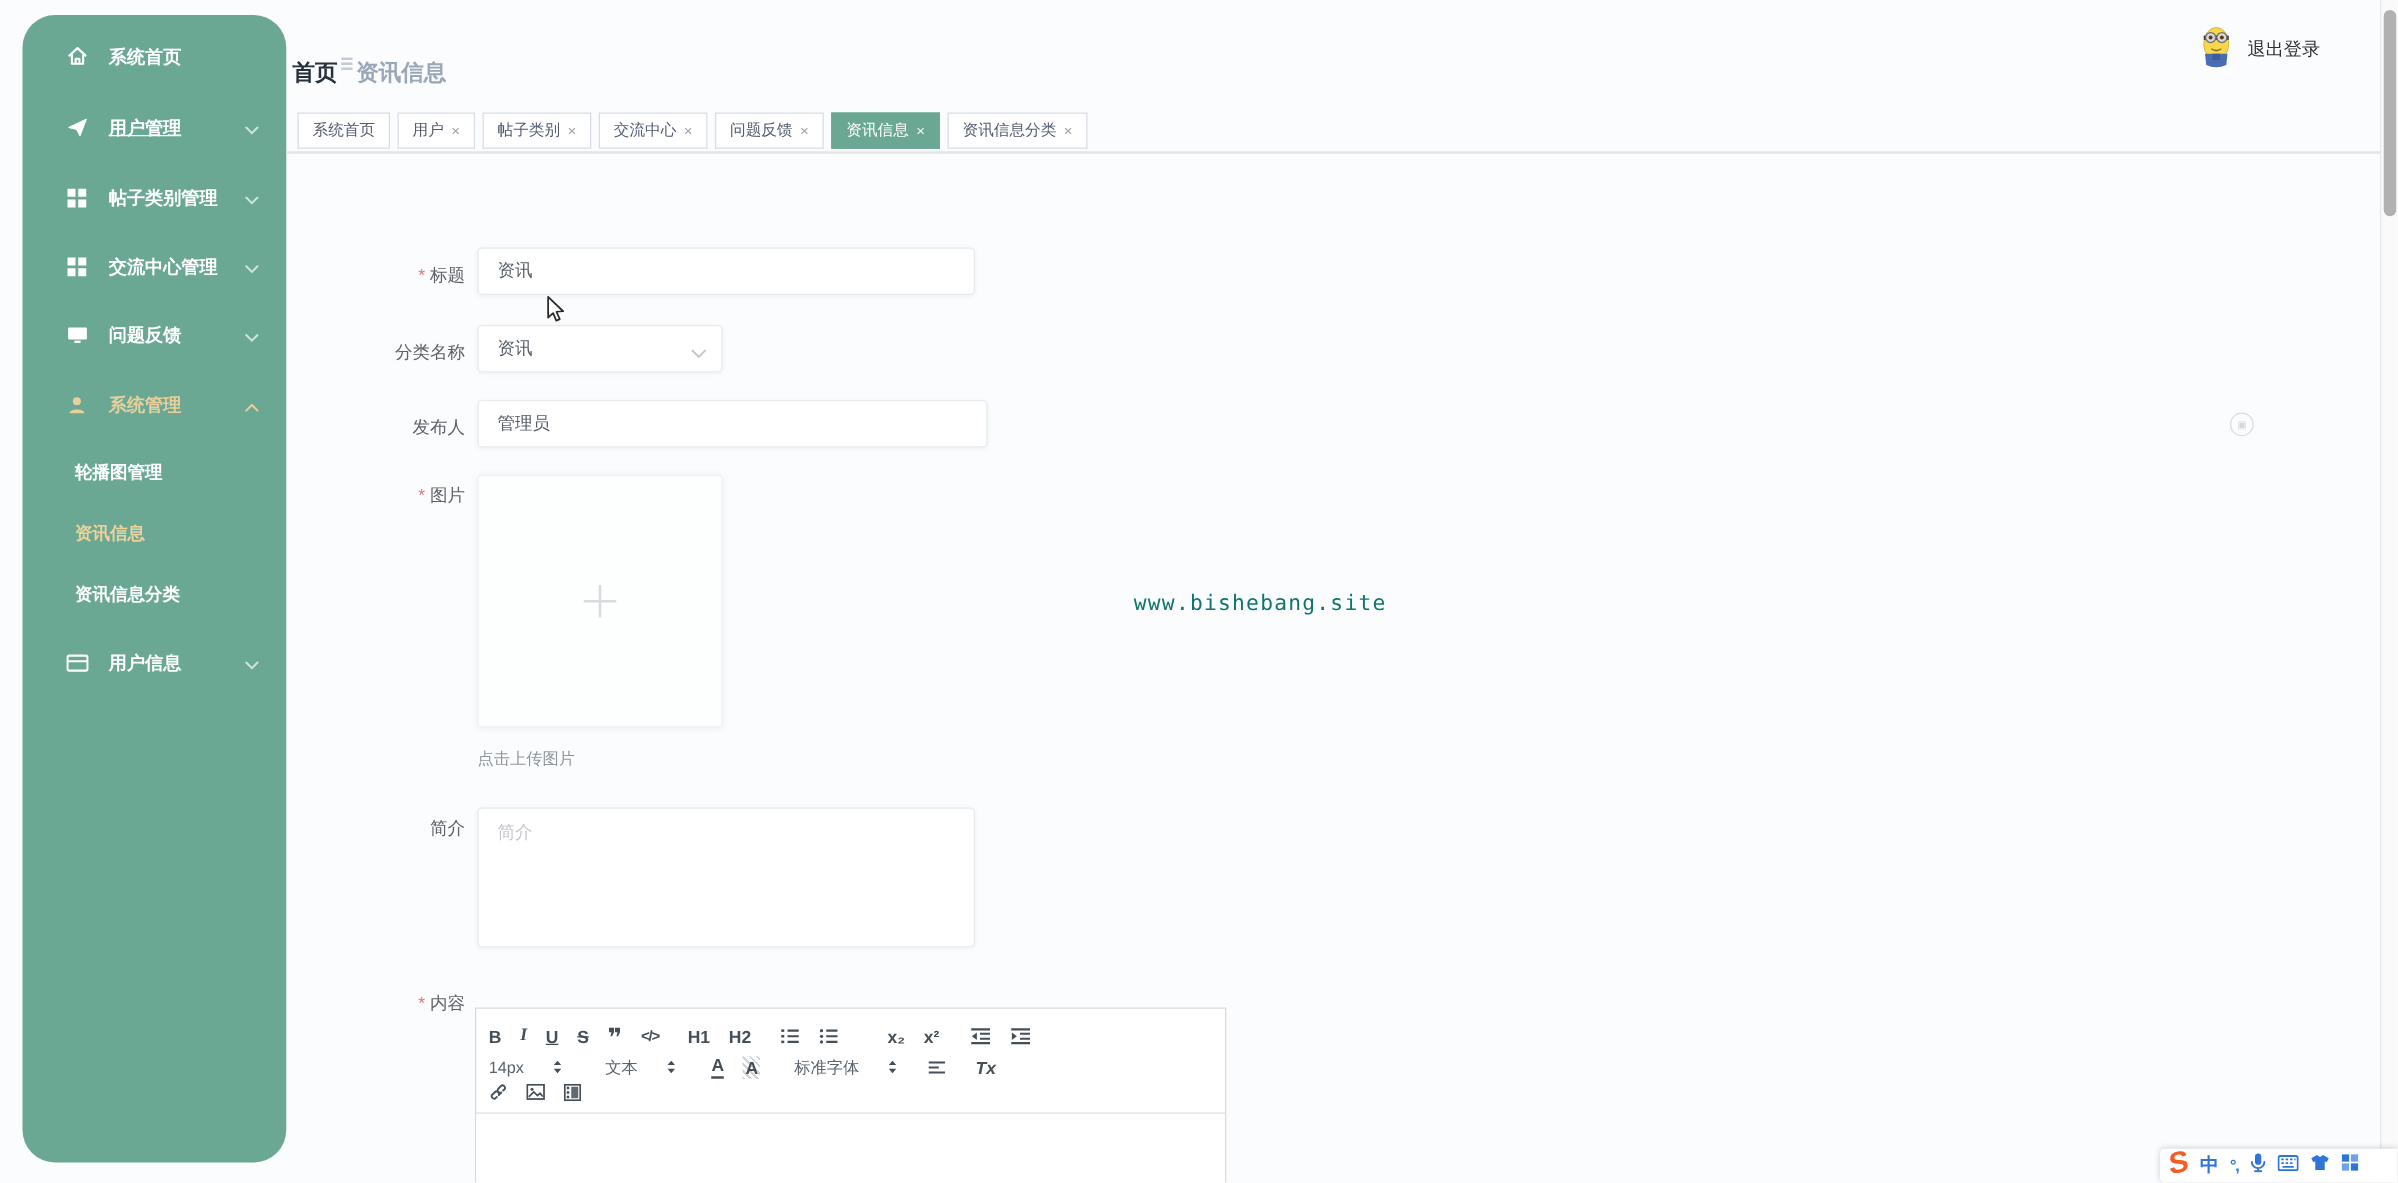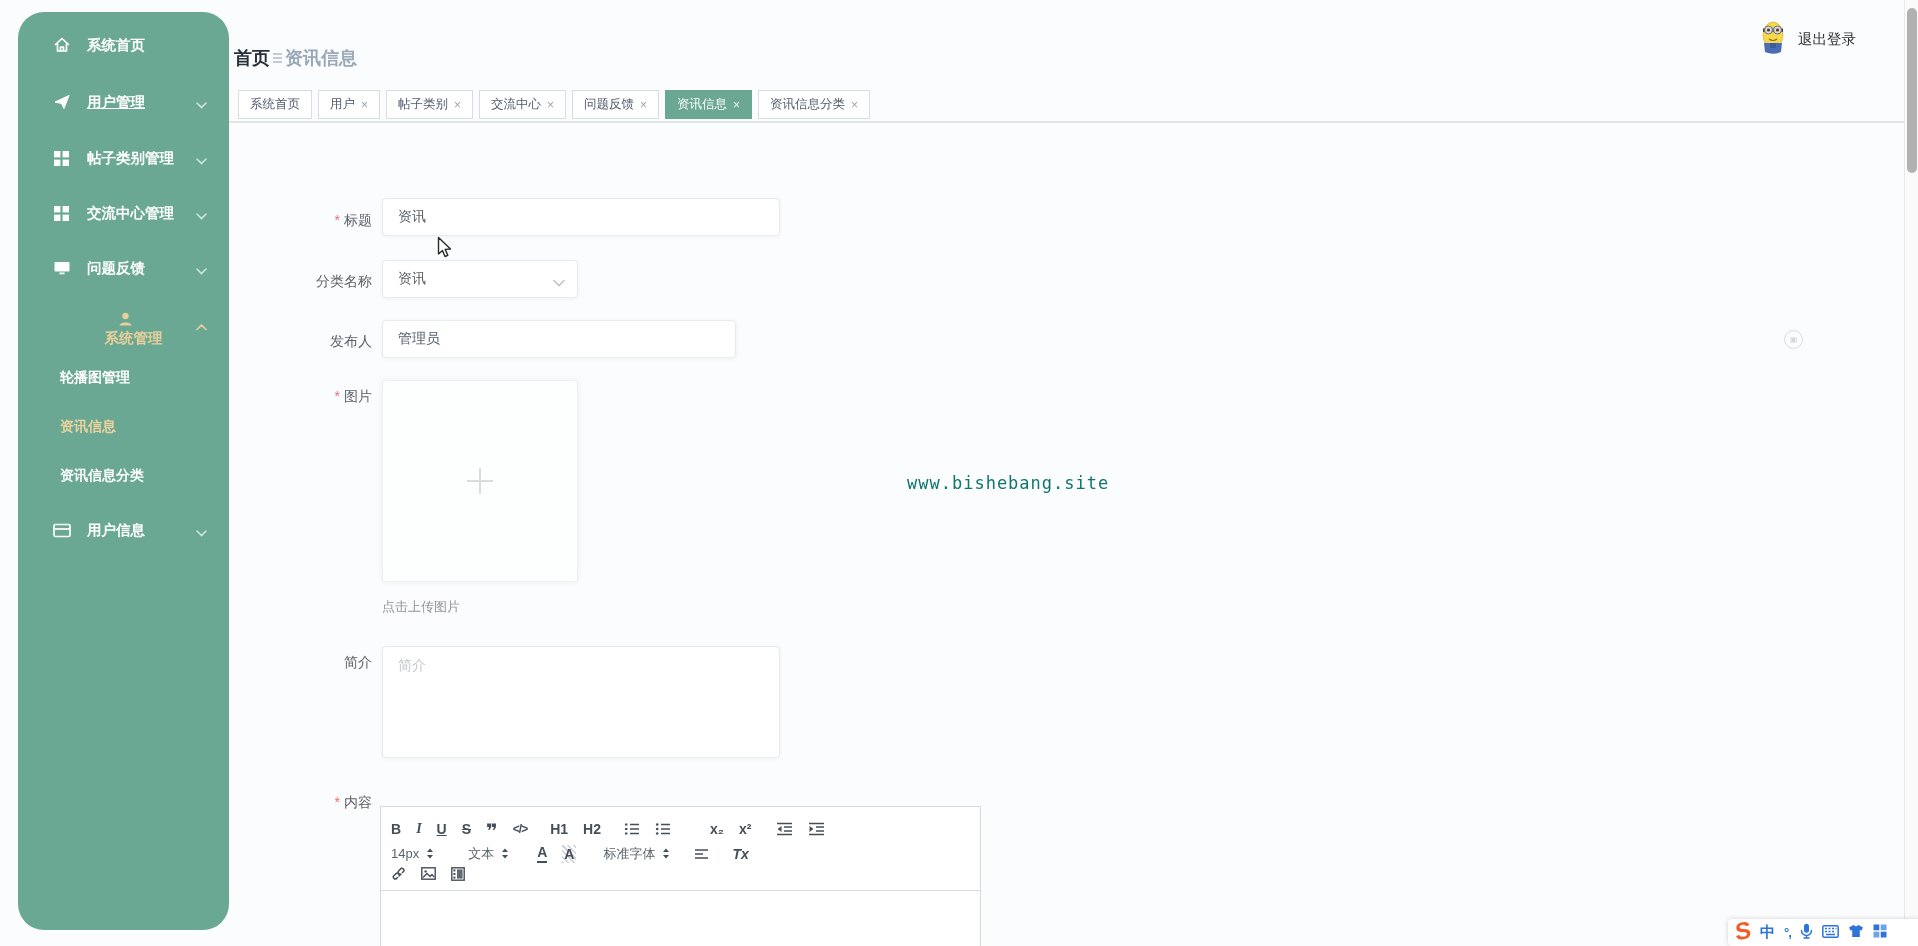--- a/index.html
+++ b/index.html
@@ -8,27 +8,27 @@
     background:#fafcfd; position:relative; }
 
   
   .sidebar { position:absolute; left:18px; top:12px; width:211px; height:918px;
     background:#6aa893; border-radius:26px; }
   .side-item { position:absolute; left:34px; right:14px; height:28px;
     display:flex; align-items:center; color:#ffffff; font-size:14.5px; font-weight:700;
     cursor:pointer; }
   .side-item .mi { width:19px; height:19px; margin-right:16px; flex:0 0 auto; display:flex; align-items:center; justify-content:center; }
   .side-item .chev { position:absolute; right:8px; top:8px; }
-  .side-item.active-parent { color:#e8cf9b;flex-direction:column; }
+  .side-item.active-parent { color:#e8cf9b; }
   .sub-item { position:absolute; left:42px; height:24px; display:flex; align-items:center;
     color:#ffffff; font-size:14px; font-weight:700; cursor:pointer; }
   .sub-item.active { color:#ecd29c; }
 
   
-  .breadcrumb { position:absolute; left:234px; top:46px; display:flex; align-items:center; gap:3px; }
+  .breadcrumb { position:absolute; left:234px; top:46px; display:flex; gap:3px; }
   .bc-home { font-size:18px; font-weight:800; color:#27313b; }
   .bc-sep { display:flex; flex-direction:column; gap:2px; }
   .bc-sep i { display:block; width:9px; height:2px; background:#c3ccd4; }
   .bc-current { font-size:18px; font-weight:800; color:#9aa7b8; }
 
   .logout-wrap { position:absolute; left:1758px; top:19px; display:flex; align-items:center; gap:10px; cursor:pointer; }
   .logout-text { font-size:14.5px; color:#303030; }
 
   
   .tabsbar { position:absolute; left:238px; top:90px; display:flex; gap:6px; }
@@ -72,21 +72,21 @@
   .ql-toolbar { padding:7px 10px 6px 10px; border-bottom:1px solid #d7dadd; }
   .ql-row { display:flex; align-items:center; margin:3px 0; }
   .ql-btn { color:#454f58; font-weight:700; font-size:14px; margin-right:15px; cursor:pointer;
     display:flex; align-items:center; line-height:1; }
   .ql-btn.u { text-decoration:underline; }
   .ql-btn.s { text-decoration:line-through; }
   .ql-btn.i { font-style:italic; font-family:"Liberation Serif","DejaVu Serif",serif; }
   .ql-btn.quote { font-size:20px; margin-top:4px; }
   .ql-btn.code { font-size:12px; letter-spacing:-1px; }
   .ql-pick { display:flex; align-items:center; color:#5a646d; font-size:13px; font-weight:400;
-    margin-right:18px; cursor:pointer; gap:7px; }
+    margin-right:18px; cursor:pointer; gap:23px; }
   .ql-color { color:#454f58; font-weight:700; font-size:14px; border-bottom:2px solid #454f58;
     margin-right:15px; cursor:pointer; padding-bottom:1px; }
   .ql-bg { color:#454f58; font-weight:700; font-size:14px; margin-right:15px; cursor:pointer; padding:1px 2px;
     background-image:repeating-linear-gradient(45deg,#cfd3d6 0 1.5px,transparent 1.5px 4px); }
   .ql-clear { font-style:italic;text-align:center; }
   .ql-content { height:120px; background:#fff; }
 
   
   .watermark { position:absolute; left:874px; top:473px; font-family:"DejaVu Sans Mono","Liberation Mono",monospace;
     font-size:17px; color:#0f766e; letter-spacing:1px;margin-left:33px; }
@@ -296,21 +296,21 @@
   <span class="sel-chev">
     <svg width="12" height="8" viewBox="0 0 12 8">
         <polyline points="1,1.5 6,6.5 11,1.5" fill="none" stroke="#c0c4cc" stroke-width="1.6" stroke-linecap="round"></polyline>
       </svg>
   </span>
 </div>
 
 <div class="flabel" style="top:333px;">
   <span>发布人</span>
 </div>
-<input class="f-input" style="left: 382px; top: 320px; width: 354px;" value="管理员">
+<input class="f-input" style="left: 382px; top: 320px; width: 408px;" value="管理员">
 
 <div class="flabel" style="top:388px;">
   <span class="req">*</span><span>图片</span>
 </div>
 <div class="upload-box">
   <span class="upload-plus"></span>
 </div>
 <div class="upload-hint">点击上传图片</div>
 
 <div class="flabel" style="top:654px;">

